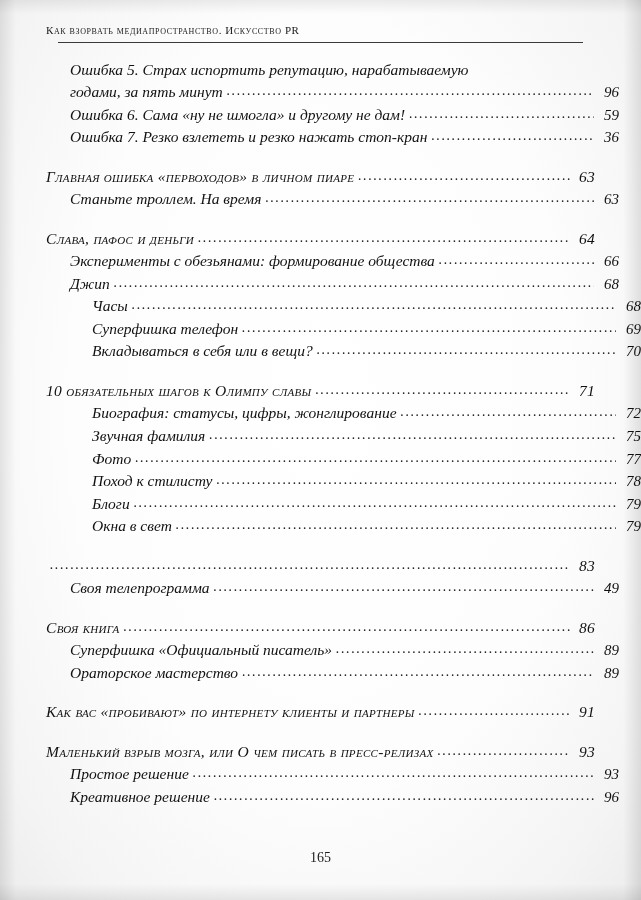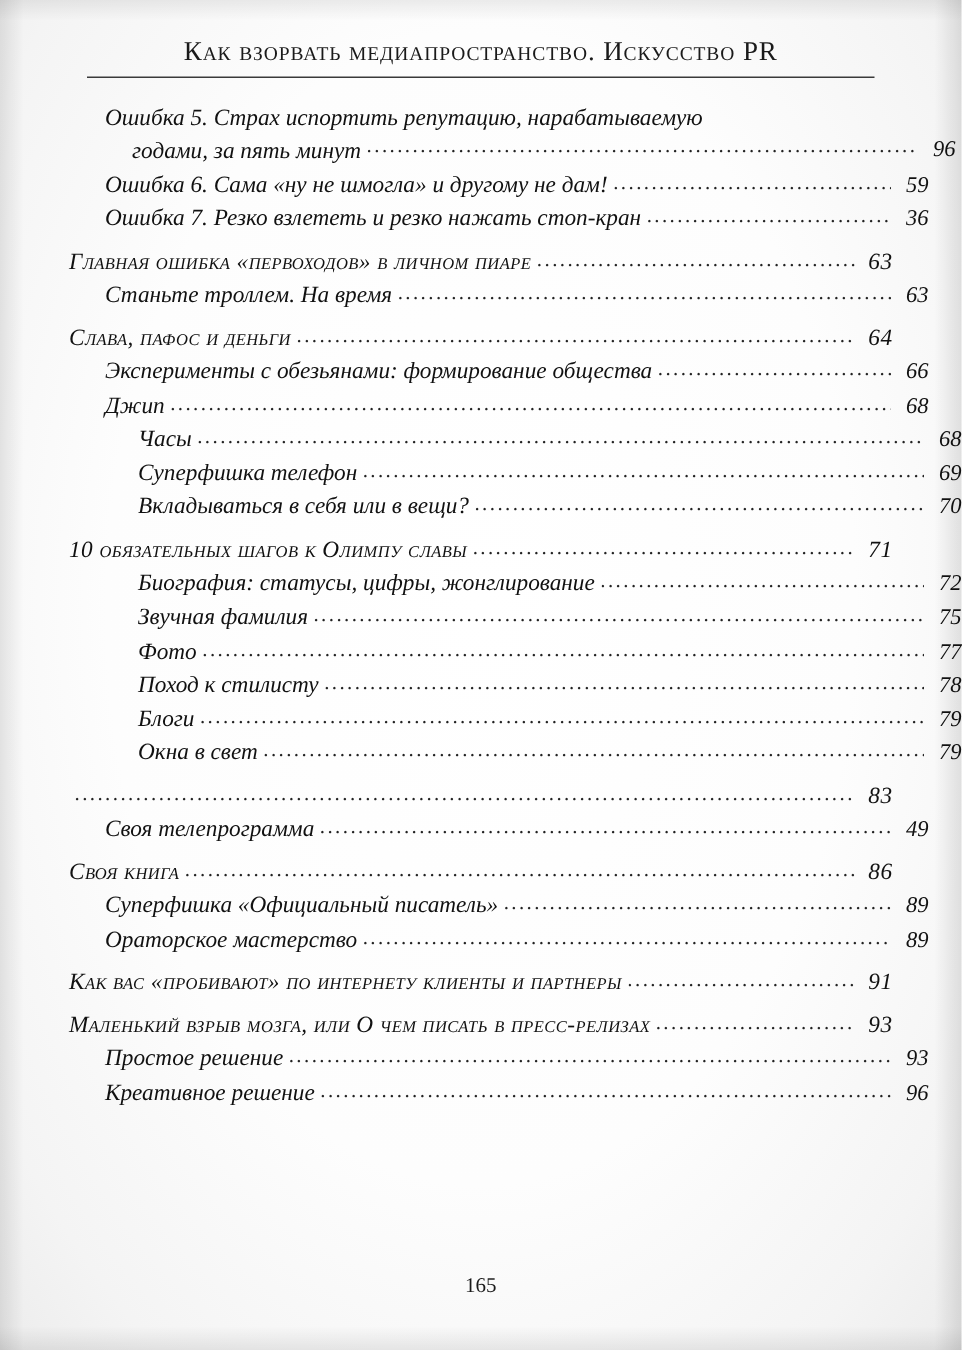--- a/index.html
+++ b/index.html
@@ -25,23 +25,23 @@
   .page-inner {
     position: absolute;
     left: 0;
     top: 0;
     width: 641px;
     height: 900px;
     padding: 22px 46px 0 46px;
     box-sizing: border-box;
   }
   .running-head {
-    text-align: center;
+    text-align: left;
     font-variant: small-caps;
-    font-size: 18px;
+    font-size: 11px;
     letter-spacing: 0.6px;
     color: #1a1a1a;
     margin: 0 0 6px 0;
     padding-top: 2px;
     font-family: Liberation Serif, serif;
   }
   .rule {
     border: 0;
     border-top: 1px solid #3a3a3a;
     margin: 6px 12px 16px 12px;
@@ -49,21 +49,21 @@
   }
   .toc {
     margin: 0;
     padding: 0;
   }
   .group {
     margin-bottom: 0;
     font-style: italic;
   }
   .group.spaced {
-    margin-top: 6px;
+    margin-top: 17px;
   }
   .entry {
     display: flex;
     align-items: baseline;
     width: 100%;
     line-height: 1.44;
     margin: 0;
   }
   .entry .txt {
     white-space: nowrap;
@@ -87,23 +87,22 @@
   }
   
   .entry.wrap {
     display: block;
   }
   .entry.wrap .line1 {
     display: block;
   }
   .entry.wrap .line2 {
     display: flex;
-    align-items: flex-start;
+    align-items: flex-end;
     width: 100%;
-    margin-left: 18px;
   }
   
   .lvl-head {
     font-variant: small-caps;
     font-size: 15.5px;
     letter-spacing: 0.3px;
   }
   .lvl-head .pg { font-size: 15.5px; }
   .lvl-1 {
     font-size: 15.5px;

